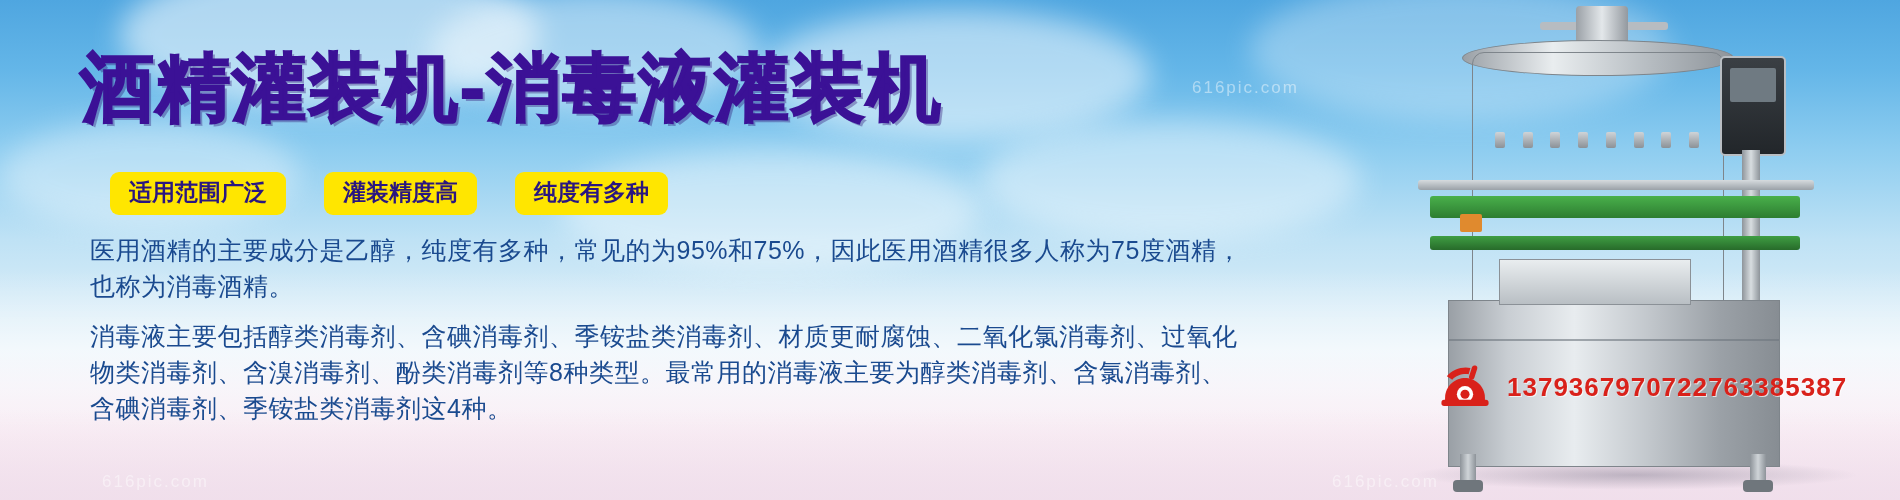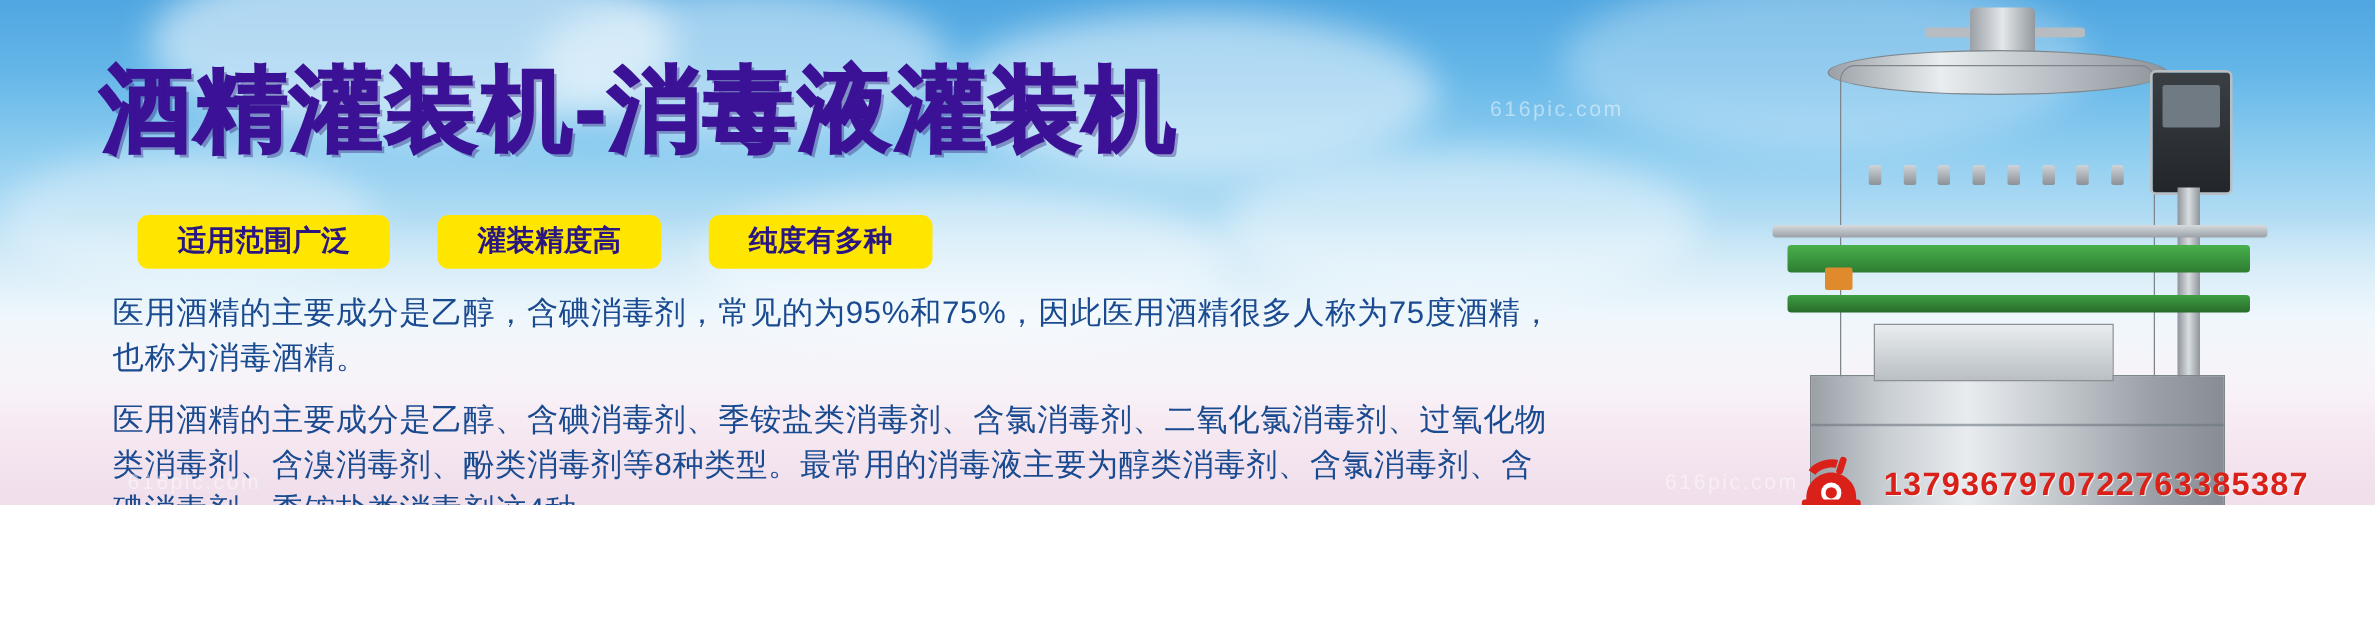--- a/index.html
+++ b/index.html
@@ -1,19 +1,19 @@
 <!DOCTYPE html>
 <html><head>
 <meta charset="utf-8">
 <style>
   html,body{margin:0;padding:0;}
   body{width:1900px;height:500px;overflow:hidden;font-family:"Liberation Sans","DejaVu Sans",sans-serif;}
 
   .banner{
-    position:relative;width:1900px;height:404px;overflow:hidden;
+    position:relative;width:1900px;height:500px;overflow:hidden;
     background:linear-gradient(180deg,#4fa6e0 0%,#64b6e8 14%,#8ecdf0 30%,#bfe2f5 48%,#dceef8 64%,#eef5fb 78%,#f6eff3 90%,#f3e8ef 100%);
   }
 
   
   .cloud{position:absolute;border-radius:50%;background:#ffffff;filter:blur(14px);pointer-events:none;}
   .c1{left:120px;top:-40px;width:420px;height:150px;opacity:.55;}
   .c2{left:430px;top:-10px;width:330px;height:120px;opacity:.45;}
   .c3{left:760px;top:10px;width:390px;height:130px;opacity:.50;}
   .c4{left:0px;top:120px;width:300px;height:110px;opacity:.35;}
   .c5{left:980px;top:120px;width:380px;height:120px;opacity:.40;}
@@ -33,21 +33,21 @@
     -webkit-text-stroke:2px #3b1196;
     text-shadow:0 0 1px #3b1196, 3px 3px 0 rgba(40,8,110,.35);
     white-space:nowrap;
   }
 
   
   .badges{position:absolute;left:110px;top:172px;display:flex;gap:38px;align-items:center;}
   .badge{
     background:#ffe600;color:#2a1680;
     font-size:23px;line-height:23px;font-weight:600;
-    padding:9px 32px 11px;border-radius:9px;white-space:nowrap;
+    padding:9px 19px 11px;border-radius:9px;white-space:nowrap;
   }
 
   
   .copy{position:absolute;left:90px;top:232px;width:1160px;color:#1a4a8f;}
   .para{font-size:25px;line-height:36px;letter-spacing:.5px;}
   .para.p2{margin-top:14px;}
 
   
   .phone{position:absolute;left:1435px;top:358px;display:flex;align-items:center;gap:12px;}
   .phone-icon{width:60px;height:58px;flex:0 0 auto;}
@@ -151,22 +151,22 @@
 
   <div class="title">酒精灌装机-消毒液灌装机</div>
 
   <div class="badges">
     <div class="badge">适用范围广泛</div>
     <div class="badge">灌装精度高</div>
     <div class="badge">纯度有多种</div>
   </div>
 
   <div class="copy">
-    <div class="para p1">医用酒精的主要成分是乙醇，含碘消毒剂，常见的为95%和75%，因此医用酒精很多人称为75度酒精，也称为消毒酒精。</div>
-    <div class="para p2">医用酒精的主要成分是乙醇、含碘消毒剂、季铵盐类消毒剂、含氯消毒剂、二氧化氯消毒剂、过氧化物类消毒剂、含溴消毒剂、酚类消毒剂等8种类型。最常用的消毒液主要为醇类消毒剂、含氯消毒剂、含碘消毒剂、季铵盐类消毒剂这4种。</div>
+    <div class="para p1">医用酒精的主要成分是乙醇，纯度有多种，常见的为95%和75%，因此医用酒精很多人称为75度酒精，也称为消毒酒精。</div>
+    <div class="para p2">消毒液主要包括醇类消毒剂、含碘消毒剂、季铵盐类消毒剂、材质更耐腐蚀、二氧化氯消毒剂、过氧化物类消毒剂、含溴消毒剂、酚类消毒剂等8种类型。最常用的消毒液主要为醇类消毒剂、含氯消毒剂、含碘消毒剂、季铵盐类消毒剂这4种。</div>
   </div>
 
   <div class="phone">
     <svg class="phone-icon" viewBox="0 0 64 64">
       <path d="M10 44 C10 30 22 22 32 22 C42 22 54 30 54 44 L54 48 L10 48 Z" fill="#d9211a"></path>
       <circle cx="32" cy="40" r="9" fill="#ffffff"></circle>
       <circle cx="32" cy="40" r="5" fill="#d9211a"></circle>
       <path d="M12 20 C18 12 30 9 38 11 L36 18 C30 17 22 19 18 24 Z" fill="#d9211a"></path>
       <rect x="6" y="46" width="52" height="7" rx="3" fill="#d9211a"></rect>
       <rect x="38" y="8" width="6" height="16" rx="3" fill="#d9211a" transform="rotate(18 41 16)"></rect>

